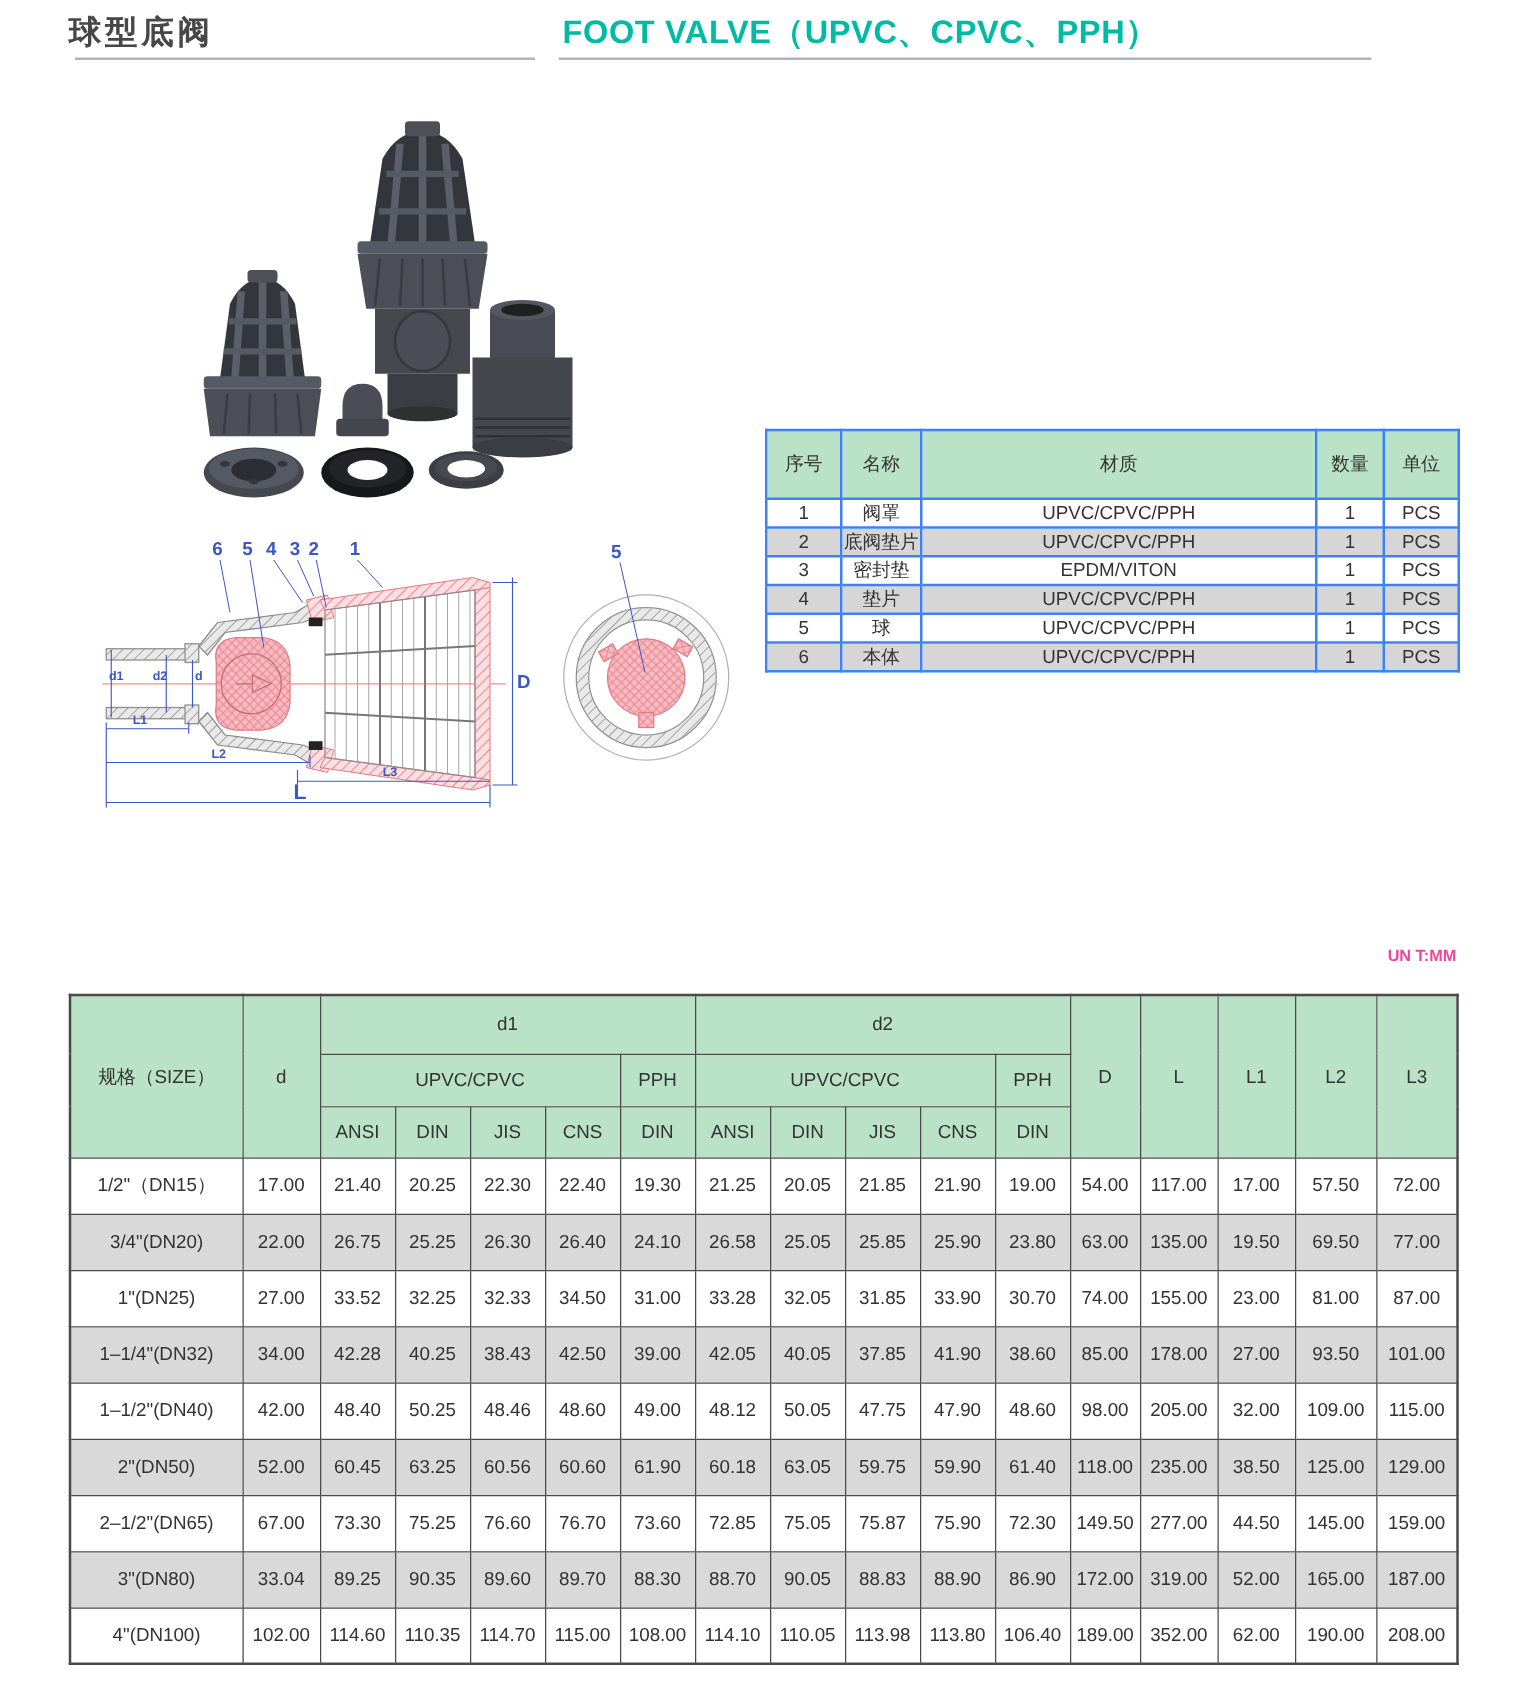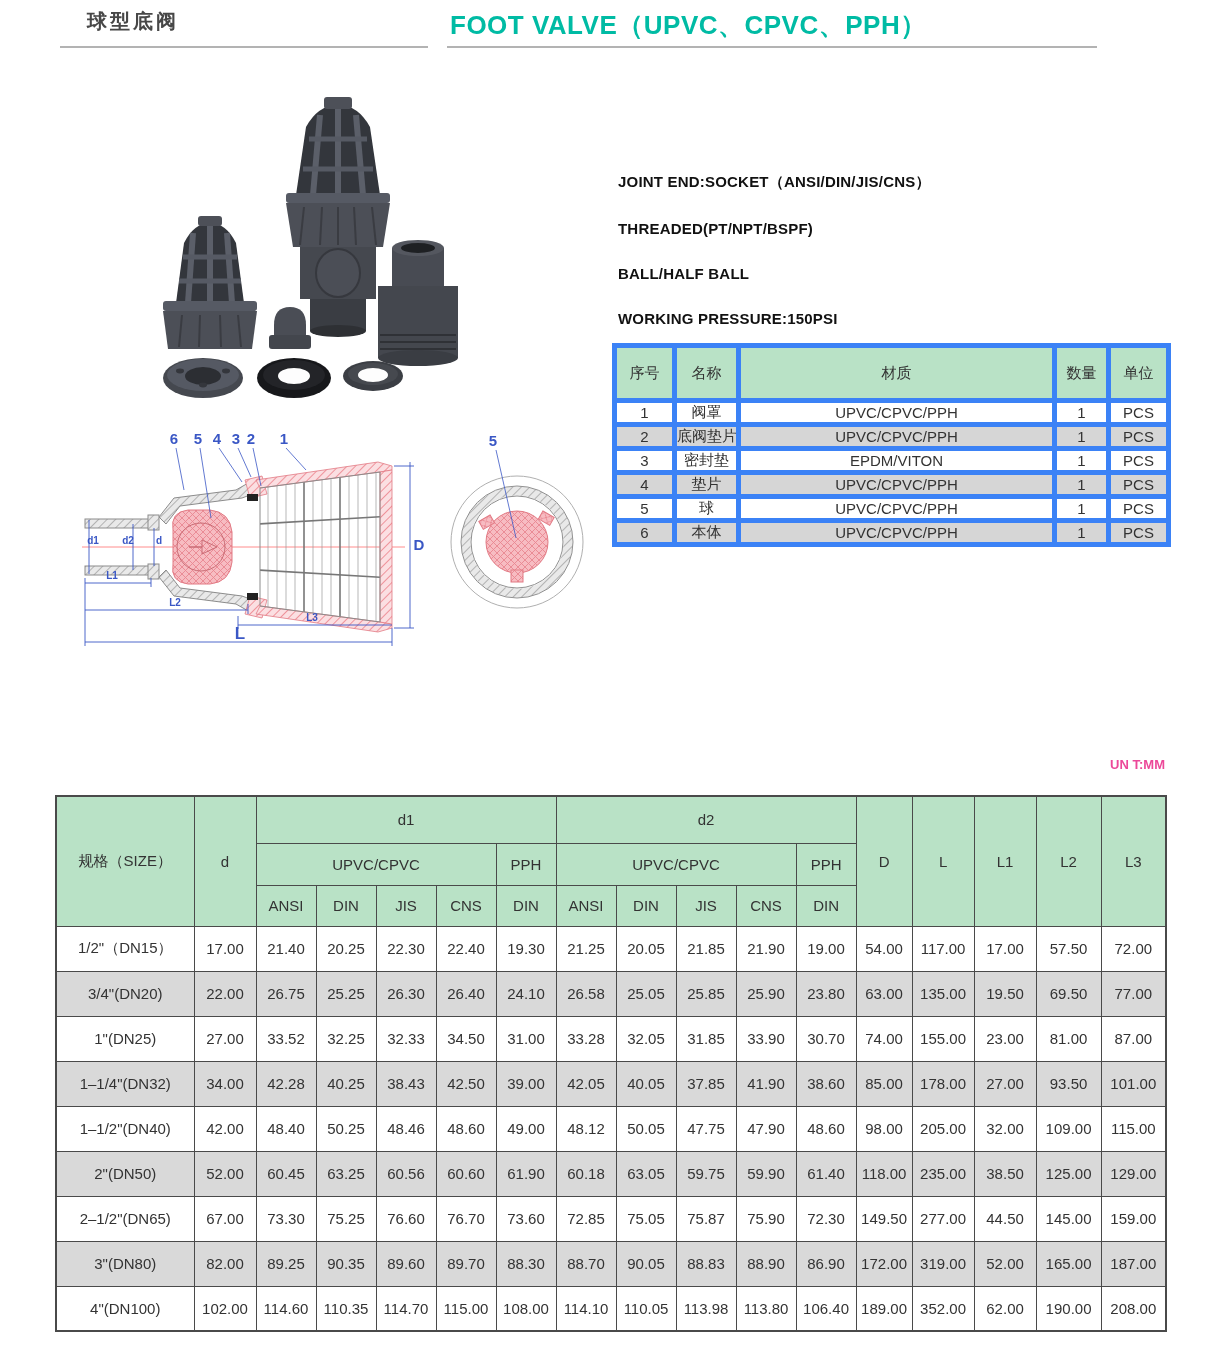--- a/index.html
+++ b/index.html
@@ -1,41 +1,41 @@
 <!DOCTYPE html>
 <html><head>
 <meta charset="utf-8">
 <style>
   * { margin:0; padding:0; box-sizing:border-box; }
   html,body { background:#ffffff; }
   body { font-family:"Liberation Sans","DejaVu Sans",sans-serif; color:#333; }
   .page { position:relative; width:1220px; height:1354px; background:#fff; overflow:hidden; }
 
-  .title-zh { position:absolute; left:55px; top:8px; font-size:20px; font-weight:bold;
-              color:#474747; letter-spacing:3px;margin-left:32px; }
+  .title-zh { position:absolute; left:55px; top:8px; font-size:26px; font-weight:bold;
+              color:#474747; letter-spacing:3px; }
   .title-en { position:absolute; left:450px; top:8px; font-size:26px; font-weight:bold;
               color:#00bba4; letter-spacing:0.5px; }
   .rule { position:absolute; top:46px; height:2px; background:#b3b3b3; }
   .rule-left { left:60px; width:368px; }
   .rule-right { left:447px; width:650px; }
 
   .photo { position:absolute; left:60px; top:85px; }
   .draw  { position:absolute; left:70px; top:420px; }
 
   .specs { position:absolute; left:618px; top:173px; font-size:15px; font-weight:bold; color:#111; }
   .specs p { margin:0 0 28px 0; letter-spacing:0.2px; }
 
   table { border-collapse:collapse; table-layout:fixed; }
   th,td { overflow:hidden; white-space:nowrap; }
 
   .parts { position:absolute; left:612px; top:343px; width:554px;
            font-size:15px; color:#333; border:2px solid #4a4a4a; }
   .parts th { height:55px; background:#b9e2c6; font-weight:normal; }
   .parts td { height:23px; text-align:center; }
-  .parts th,.parts td { border:5px solid #3b82f6; }
+  .parts th,.parts td { border:2px solid #3b82f6; }
   .parts tr.shade { background:#d6d6d6; }
 
   .unit-note { position:absolute; left:1020px; top:757px; width:145px; text-align:right;
                font-size:13px; font-weight:bold; color:#ec4899; }
 
   .dims { position:absolute; left:55px; top:795px; width:1110px;
           font-size:15px; color:#333; border:2px solid #4a4a4a; }
   .dims th,.dims td { border:1px solid #4a4a4a; text-align:center; }
   .dims thead th { background:#b9e2c6; font-weight:normal; }
   .dims thead tr:nth-child(1){ height:47px; }
@@ -261,26 +261,20 @@
         <circle cx="447" cy="122" r="31"></circle>
         <rect x="410" y="98" width="13" height="9" transform="rotate(-30 416 102)"></rect>
         <rect x="470" y="94" width="13" height="9" transform="rotate(30 477 98)"></rect>
         <rect x="441" y="150" width="12" height="12"></rect>
       </g>
       <text x="423" y="26" font-size="15" font-weight="bold" fill="#3a57c5" text-anchor="middle">5</text>
       <line x1="426" y1="30" x2="446" y2="118" stroke="#3a57c5" stroke-width="0.8"></line>
     </g>
   </svg>
 
-  <div class="specs">
-    <p>JOINT END:SOCKET（ANSI/DIN/JIS/CNS）</p>
-    <p>THREADED(PT/NPT/BSPF)</p>
-    <p>BALL/HALF BALL</p>
-    <p>WORKING PRESSURE:150PSI</p>
-  </div>
 
   <table class="parts">
     <colgroup>
         <col style="width:60px">
         <col style="width:64px">
         <col style="width:316px">
         <col style="width:54px">
         <col style="width:60px">
       </colgroup>
     <thead>
@@ -520,21 +514,21 @@
           <td>75.90</td>
           <td>72.30</td>
           <td>149.50</td>
           <td>277.00</td>
           <td>44.50</td>
           <td>145.00</td>
           <td>159.00</td>
         </tr>
         <tr class="shade">
           <td>3"(DN80)</td>
-          <td>82.00</td>
+          <td>33.04</td>
           <td>89.25</td>
           <td>90.35</td>
           <td>89.60</td>
           <td>89.70</td>
           <td>88.30</td>
           <td>88.70</td>
           <td>90.05</td>
           <td>88.83</td>
           <td>88.90</td>
           <td>86.90</td>

